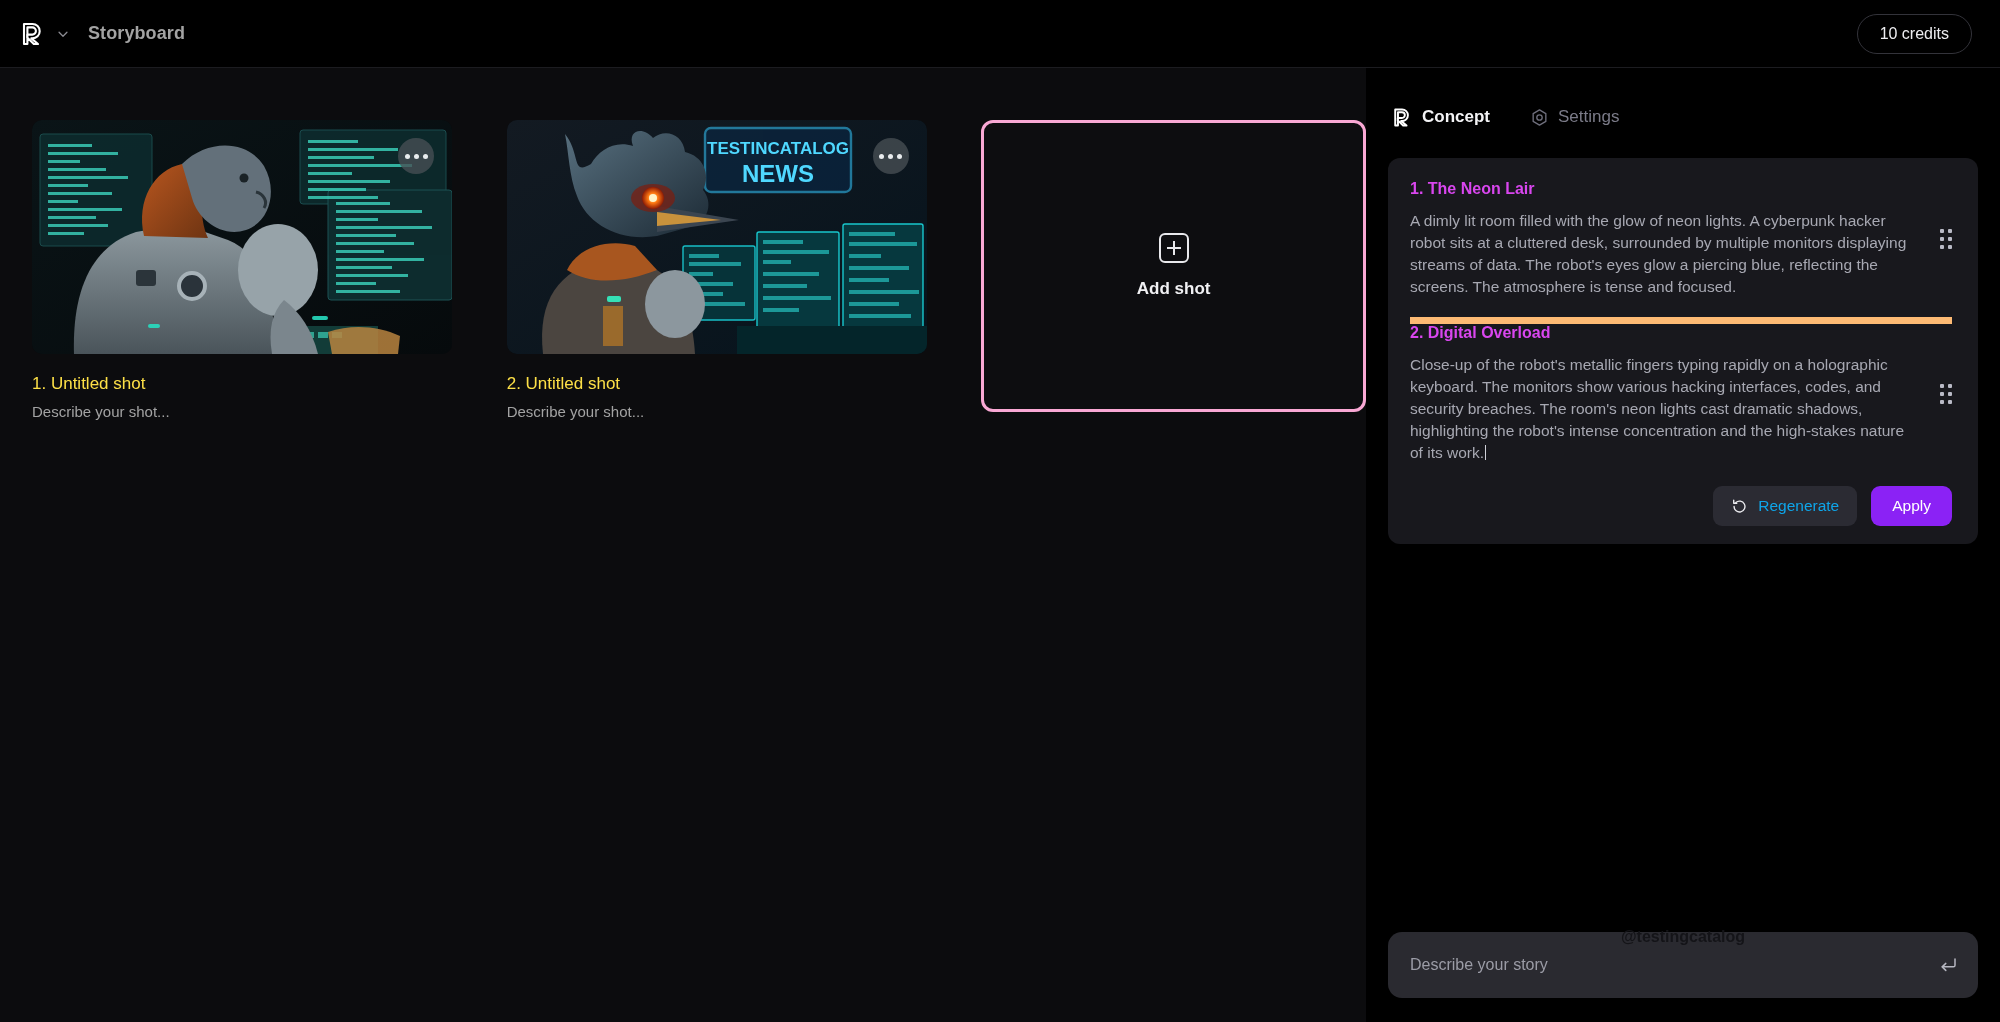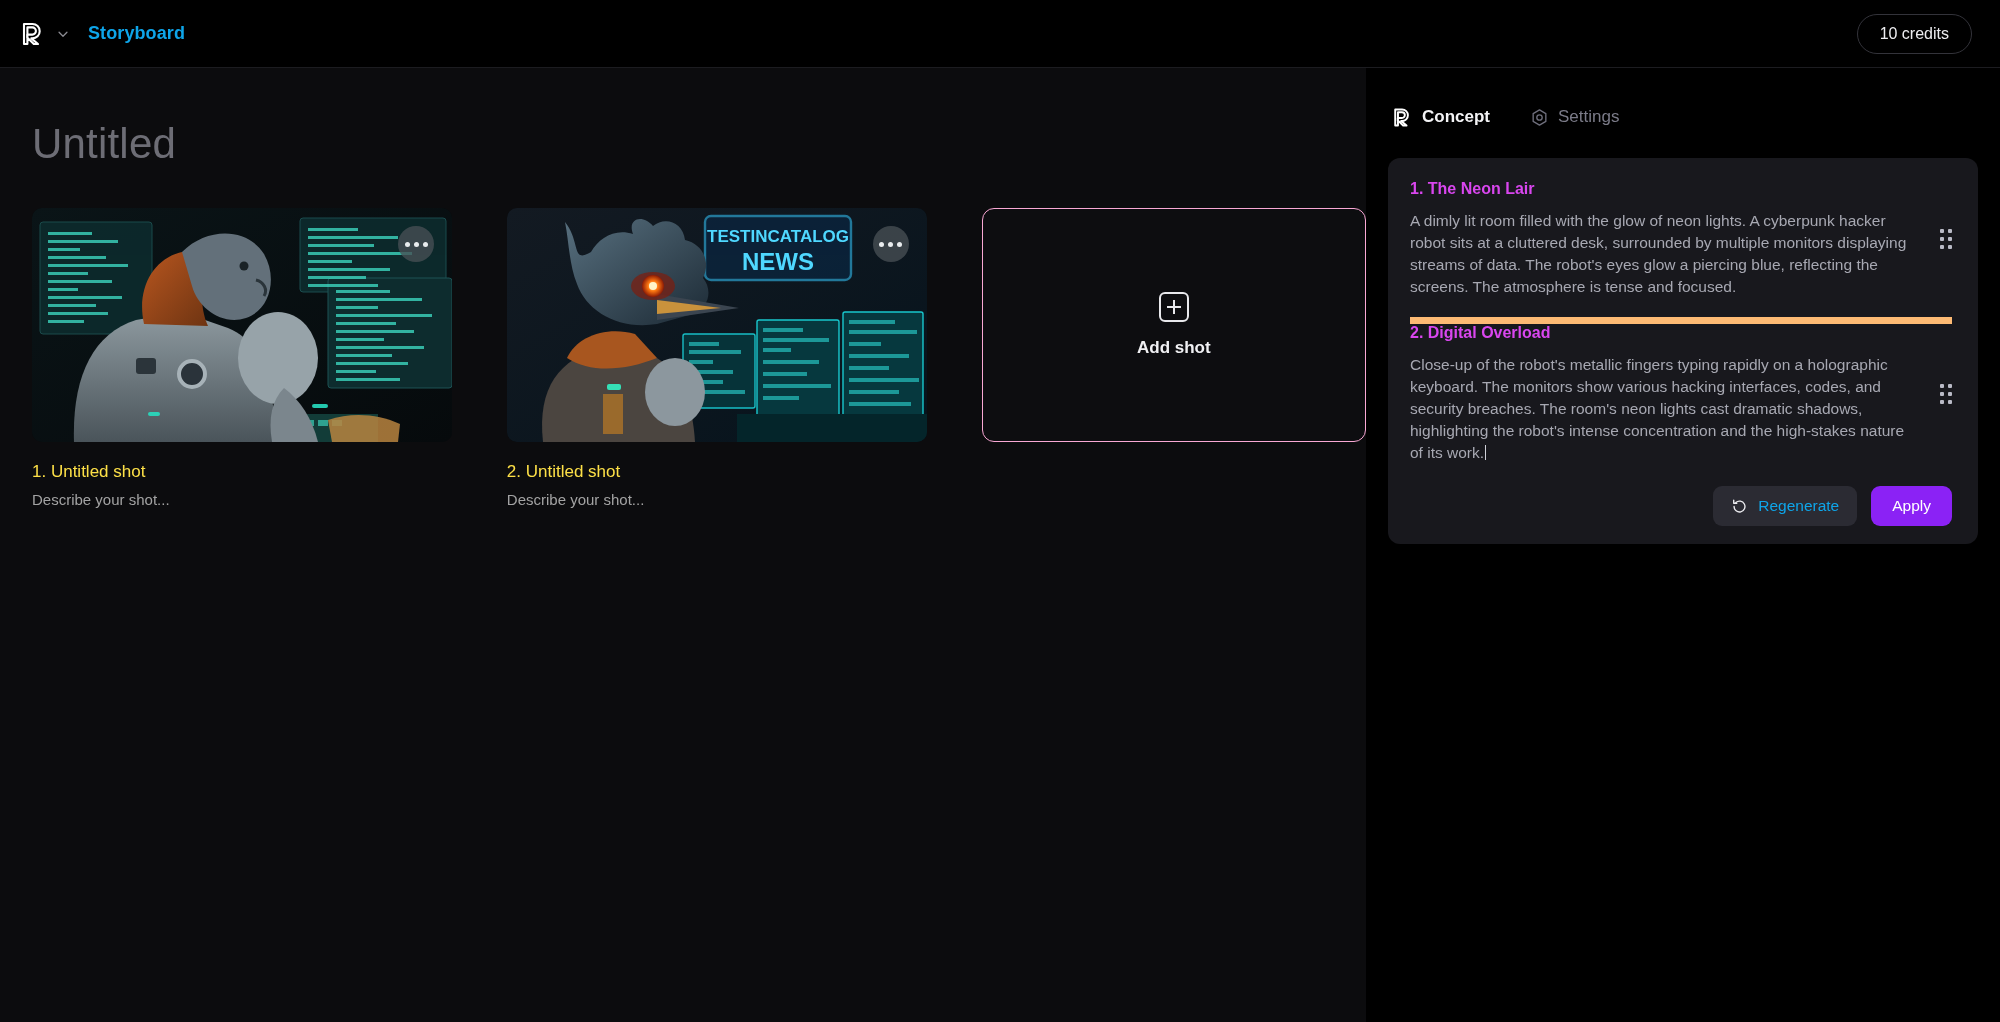--- a/index.html
+++ b/index.html
@@ -17,21 +17,21 @@
     display: flex; align-items: center;
     padding: 0 28px 0 20px;
     border-bottom: 1px solid #1c1c20;
     background: #000;
   }
   .brand { display: flex; align-items: center; gap: 10px; }
   .logo-mark { width: 26px; height: 26px; display: block; }
   .chev { width: 14px; height: 14px; display: block; opacity: .75; }
   .app-title {
     margin-left: 18px;
-    color: #0ea5e9; font-size: 18px; font-weight: 700; letter-spacing: .1px;
+    color: #a3a3a3; font-size: 18px; font-weight: 700; letter-spacing: .1px;
   }
   .spacer { flex: 1; }
   .credits {
     border: 1px solid #33333a; border-radius: 999px;
     color: #ededf0; font-size: 16px;
     padding: 10px 22px; background: #000; white-space: nowrap;
   }
 
   
   .body { flex: 1; display: flex; min-height: 0; }
@@ -59,22 +59,22 @@
     position: absolute; top: 18px; right: 18px;
     width: 36px; height: 36px; border-radius: 50%;
     background: rgba(72,80,84,.78);
     display: flex; align-items: center; justify-content: center; gap: 4px;
   }
   .dots-btn i { width: 5px; height: 5px; border-radius: 50%; background: #e9ecee; display:block; }
   .shot-name { color: #fde047; font-size: 17px; margin: 20px 0 0 0; }
   .shot-desc { color: #a3a3a3; font-size: 15px; margin-top: 9px; }
 
   .addshot {
-    width: 420px; height: 234px; border-radius: 12px;
-    border: 1px solid #f9a8d4; background: #0d0d10;
+    width: 420px; height: 292px; border-radius: 12px;
+    border: 3px solid #f9a8d4; background: #0d0d10;
     display: flex; flex-direction: column; align-items: center; justify-content: center; gap: 16px;
   }
   .plus-box {
     width: 30px; height: 30px; border: 2px solid #e8e8ec; border-radius: 6px;
     position: relative;
   }
   .plus-box::before, .plus-box::after {
     content: ""; position: absolute; background: #e8e8ec;
   }
   .plus-box::before { left: 50%; top: 6px; bottom: 6px; width: 2px; transform: translateX(-50%); }
@@ -164,21 +164,20 @@
       </svg>
     </div>
     <div class="app-title">Storyboard</div>
     <div class="spacer"></div>
     <div class="credits">10 credits</div>
   </div>
 
   <div class="body">
 
     <div class="canvas">
-      <div class="doc-title">Untitled</div>
 
       <div class="shots">
 
         <div class="shot">
           <div class="thumb">
             <svg viewBox="0 0 420 234" preserveAspectRatio="none">
               <defs>
                 <linearGradient id="s1bg" x1="0" y1="0" x2="1" y2="1">
                   <stop offset="0" stop-color="#0a1417"></stop>
                     <stop offset="1" stop-color="#060a0c"></stop>
@@ -416,16 +415,26 @@
               <path d="M3.2 2.6 V6.2 H6.8" fill="none" stroke="#ededf1" stroke-width="1.6" stroke-linecap="round" stroke-linejoin="round"></path>
             </svg>
             <span>Regenerate</span>
           </button>
           <button class="btn-apply">Apply</button>
         </div>
       </div>
 
       <div class="panel-spacer"></div>
 
+      <div class="composer-wrap">
+        <div class="watermark">@testingcatalog</div>
+        <div class="composer">
+          <input class="composer-input" type="text" placeholder="Describe your story" style="">
+          <svg class="enter-ico" viewBox="0 0 20 20">
+            <path d="M17 4 v6.2 a1.6 1.6 0 0 1 -1.6 1.6 H4.4" fill="none" stroke="#b6b7c1" stroke-width="1.5" stroke-linecap="round" stroke-linejoin="round"></path>
+            <path d="M7.8 8.4 L4.2 11.9 L7.8 15.4" fill="none" stroke="#b6b7c1" stroke-width="1.5" stroke-linecap="round" stroke-linejoin="round"></path>
+          </svg>
+        </div>
+      </div>
 
     </div>
   </div>
 </div>
 
 </body></html>

